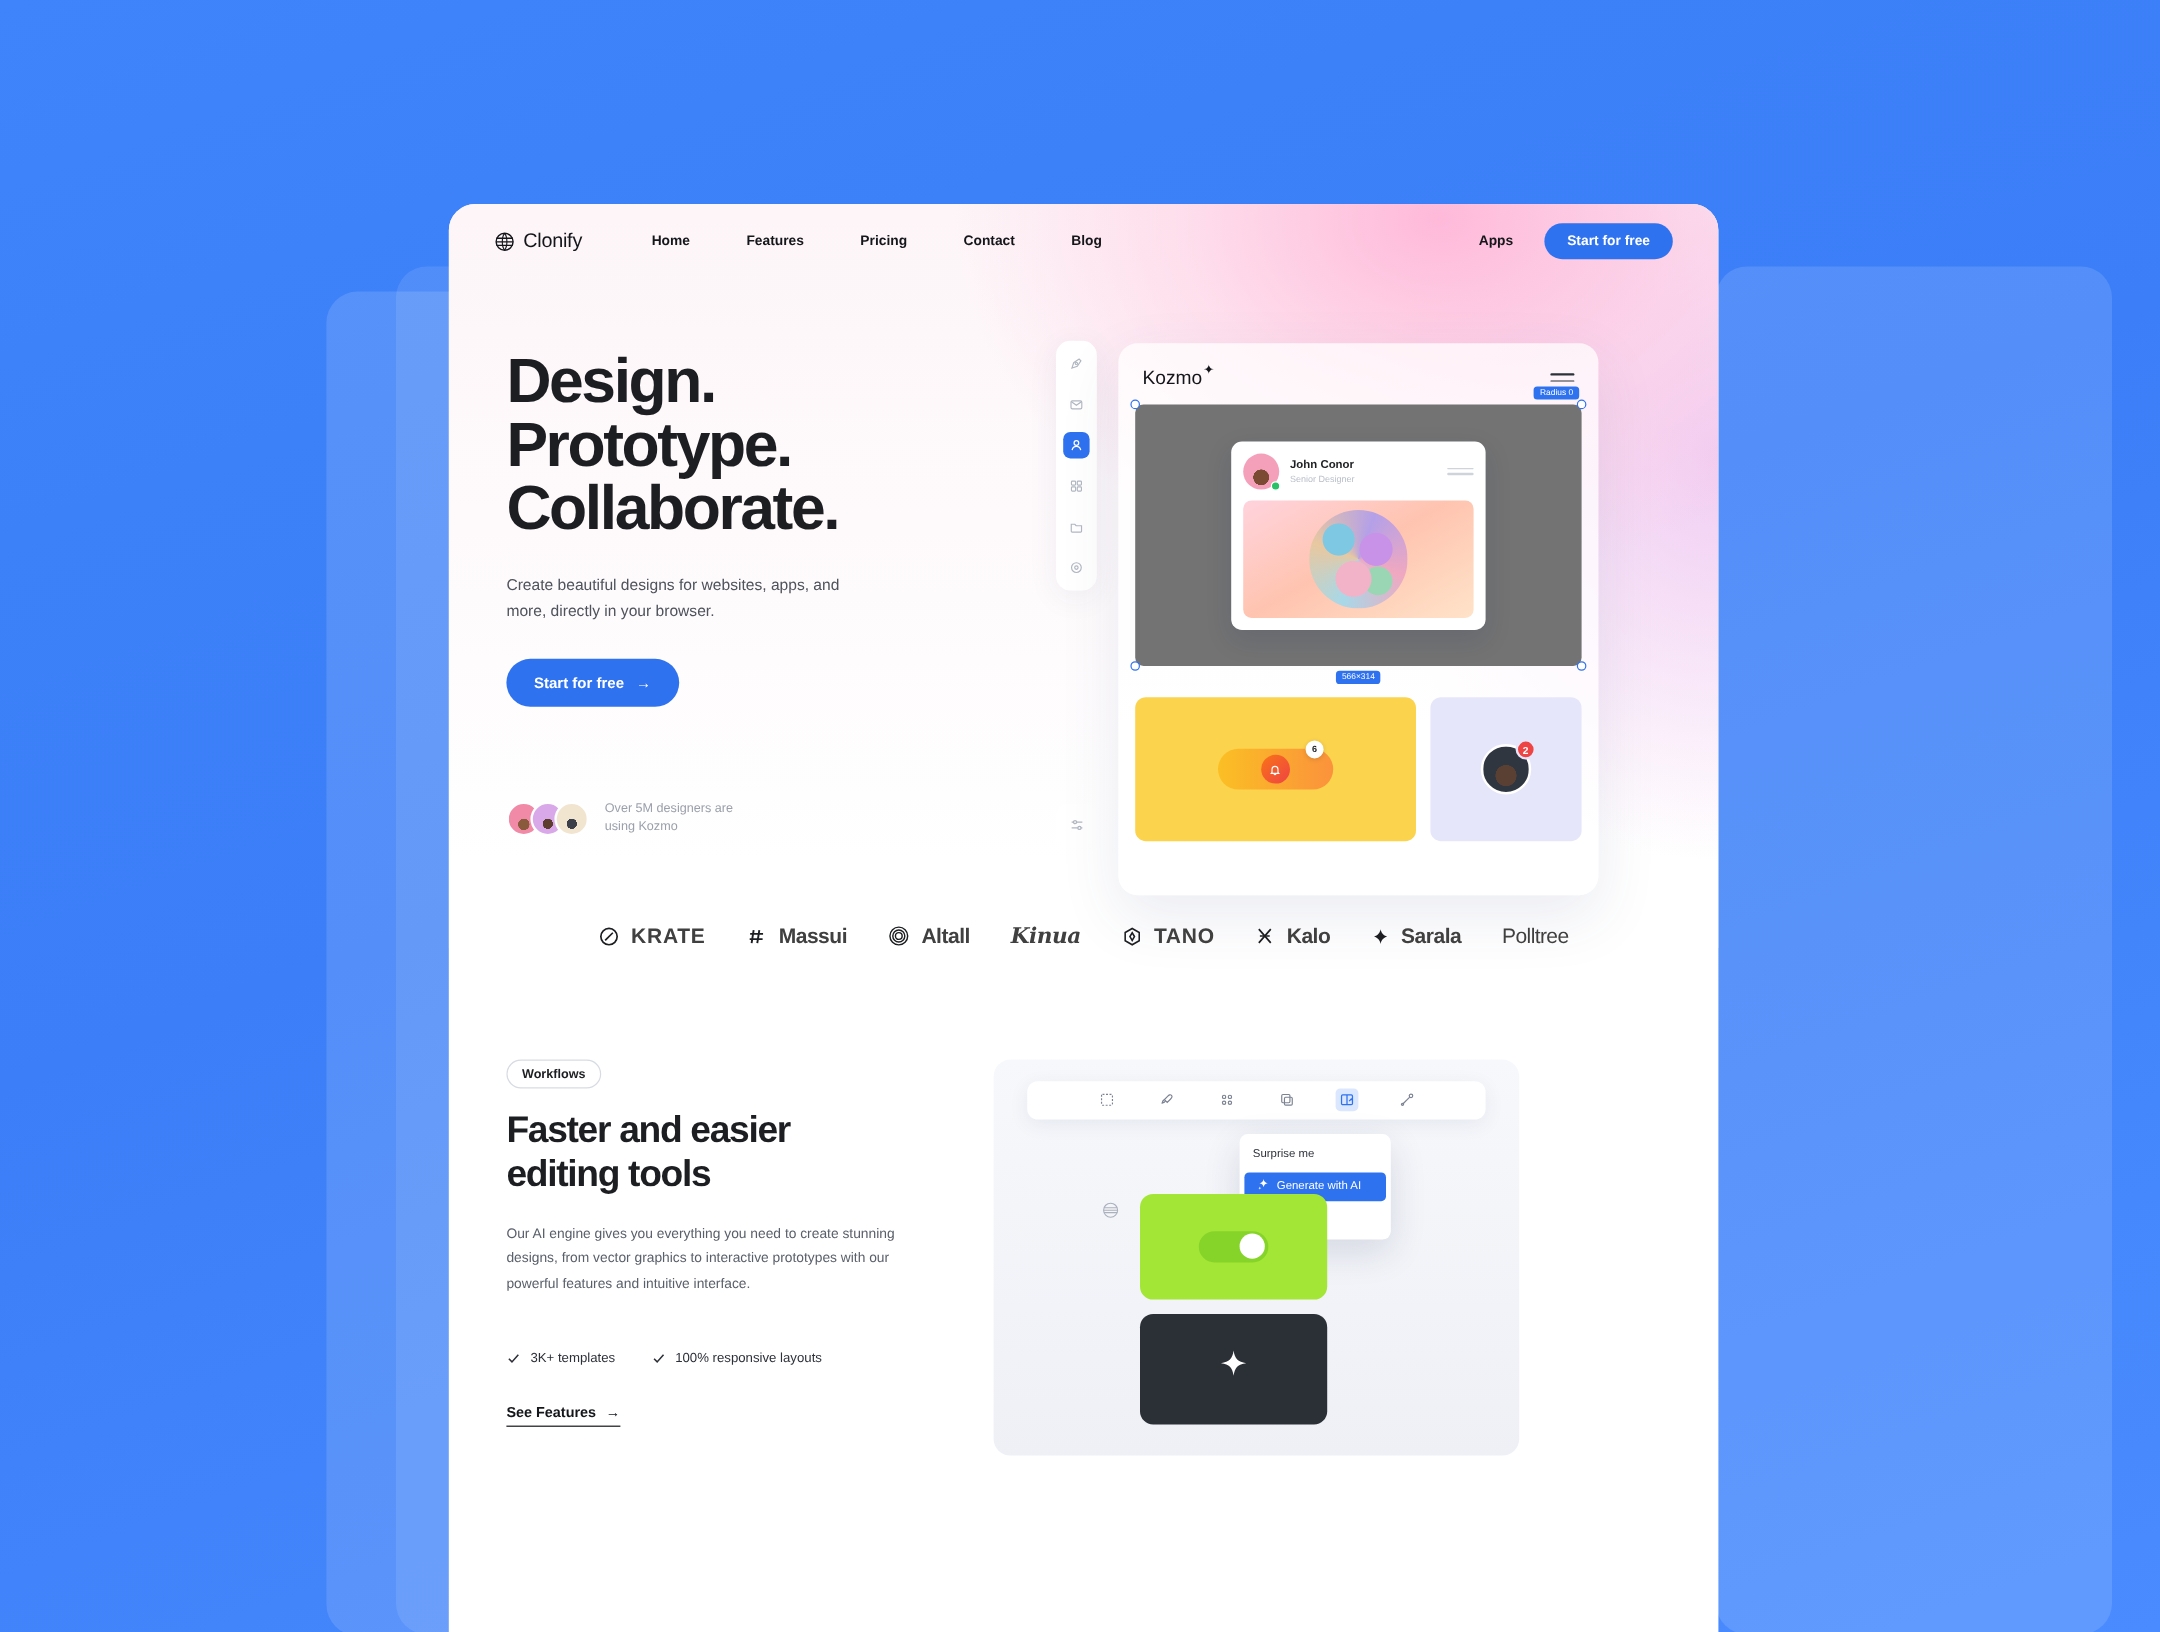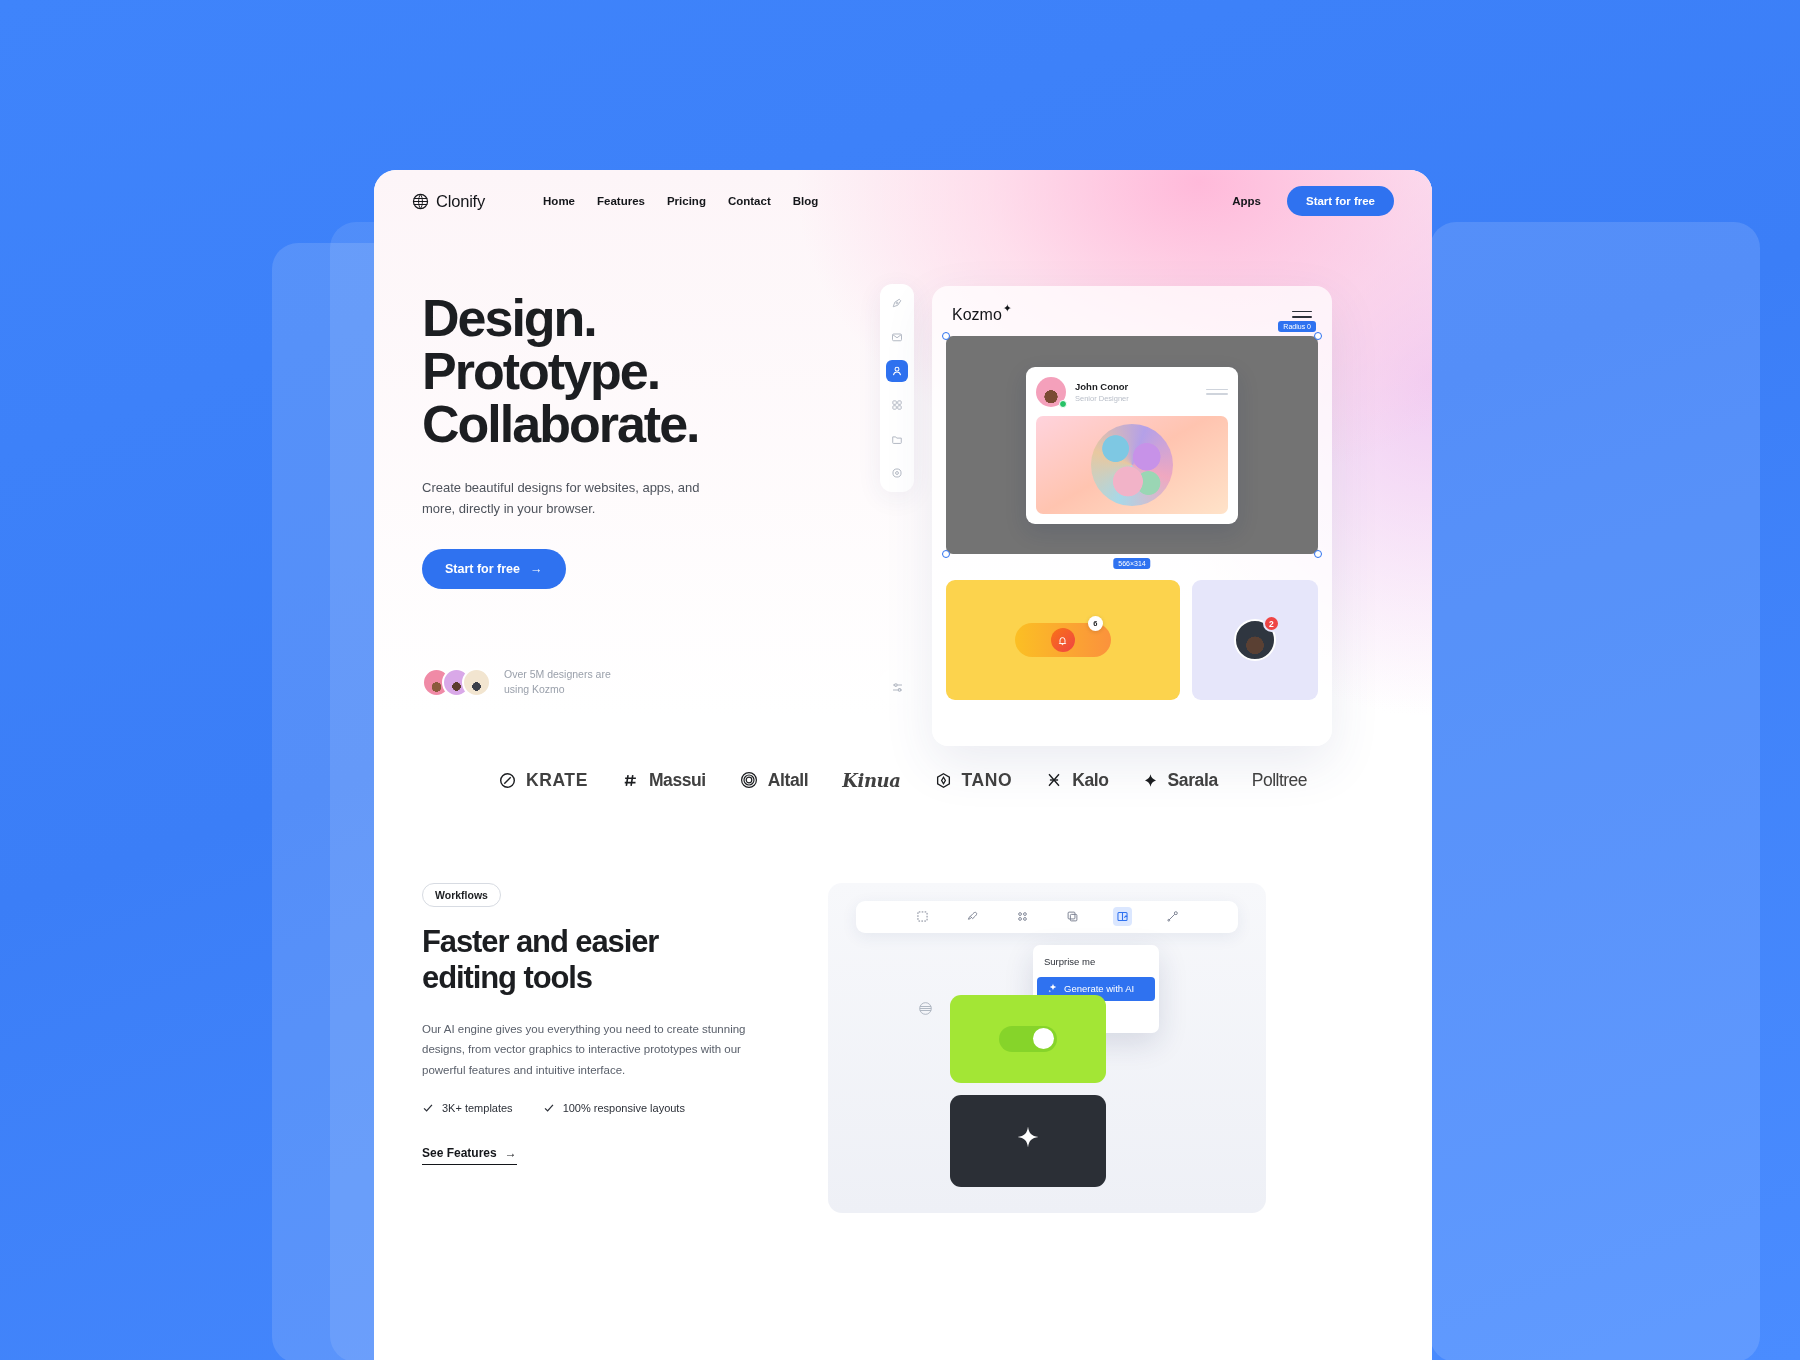--- a/index.html
+++ b/index.html
@@ -43,21 +43,21 @@
 
   
   .header {
     position: relative; z-index: 3;
     display: flex; align-items: center;
     height: 62px; padding: 0 38px;
   }
   .brand { display: flex; align-items: center; gap: 7px; margin-right: 58px; }
   .brand-mark { width: 17px; height: 17px; flex: 0 0 17px; }
   .brand-name { font-size: 16.5px; font-weight: 500; color: #14161a; letter-spacing: -0.2px; }
-  .nav { display: flex; align-items: center; gap: 22px; }
+  .nav { display: flex; align-items: center; gap: 47px; }
   .nav a { font-size: 11.5px; font-weight: 600; color: #14161a; text-decoration: none; }
   .header-right { margin-left: auto; display: flex; align-items: center; gap: 26px; }
   .apps-link { font-size: 11.5px; font-weight: 600; color: #14161a; text-decoration: none; }
   .btn-primary {
     background: #2f72f0; color: #fff;
     font-size: 11.5px; font-weight: 600;
     border: none; border-radius: 999px;
     padding: 9px 19px; cursor: pointer;
     font-family: inherit;
   }
@@ -239,21 +239,21 @@
   }
   .feat-h2 {
     margin-top: 17px; font-size: 31px; line-height: 1.18;
     font-weight: 700; letter-spacing: -1.1px; color: #1c1e21; width: 310px;
   }
   .feat-p {
     margin-top: 22px; width: 352px;
     font-size: 11.5px; line-height: 1.78; color: #5a606b;
   }
   .checks { margin-top: 22px; display: flex; gap: 30px; }
-  .check { display: flex; align-items: center; gap: 8px; font-size: 11px; color: #2c3038; }
+  .check { display: flex; align-items: center; gap: 8px; font-size: 11px; color: #2c3038; margin-top: 24px; }
   .check-mark { color: #2c3038; display: flex; }
   .see-features {
     margin-top: 32px; display: inline-flex; align-items: flex-start; gap: 8px;
     font-size: 12px; font-weight: 600; color: #14161a; text-decoration: none;
     border-bottom: 1.4px solid #14161a; padding-bottom: 4px;
   }
 
   
   .feat-right { position: relative; flex: 1; padding-left: 6px; }
   .editor {

